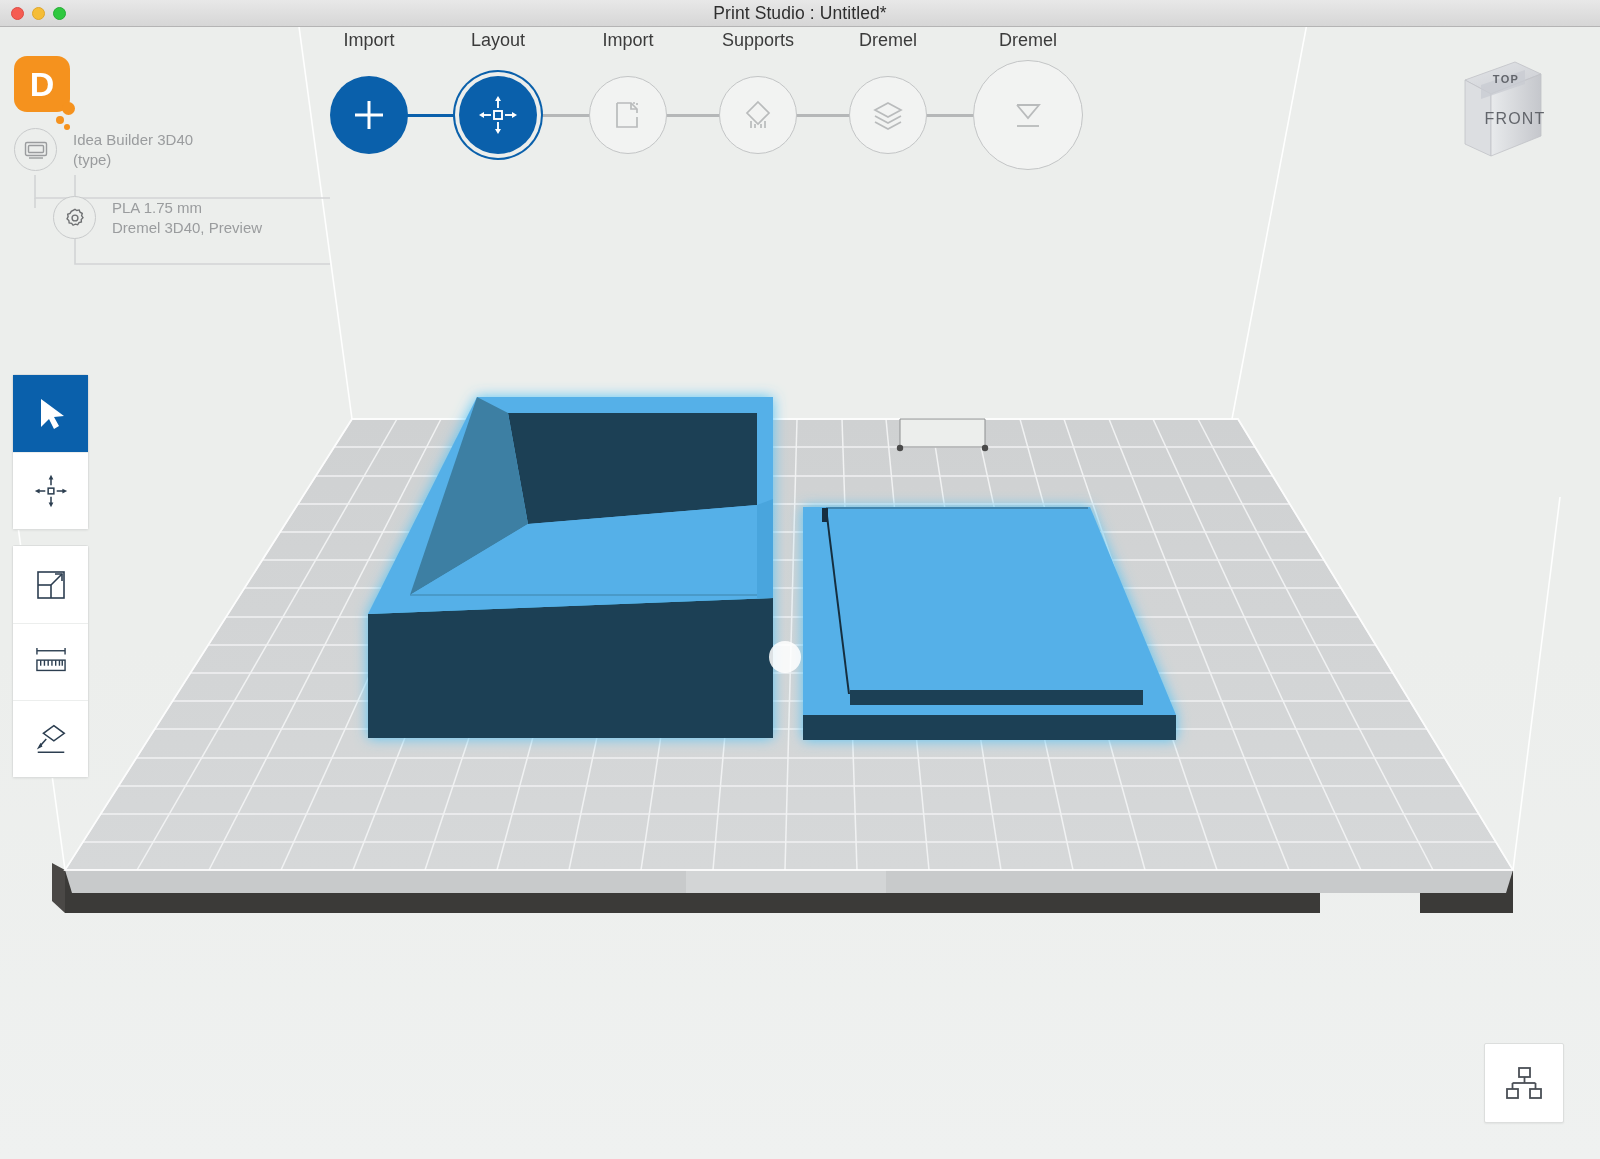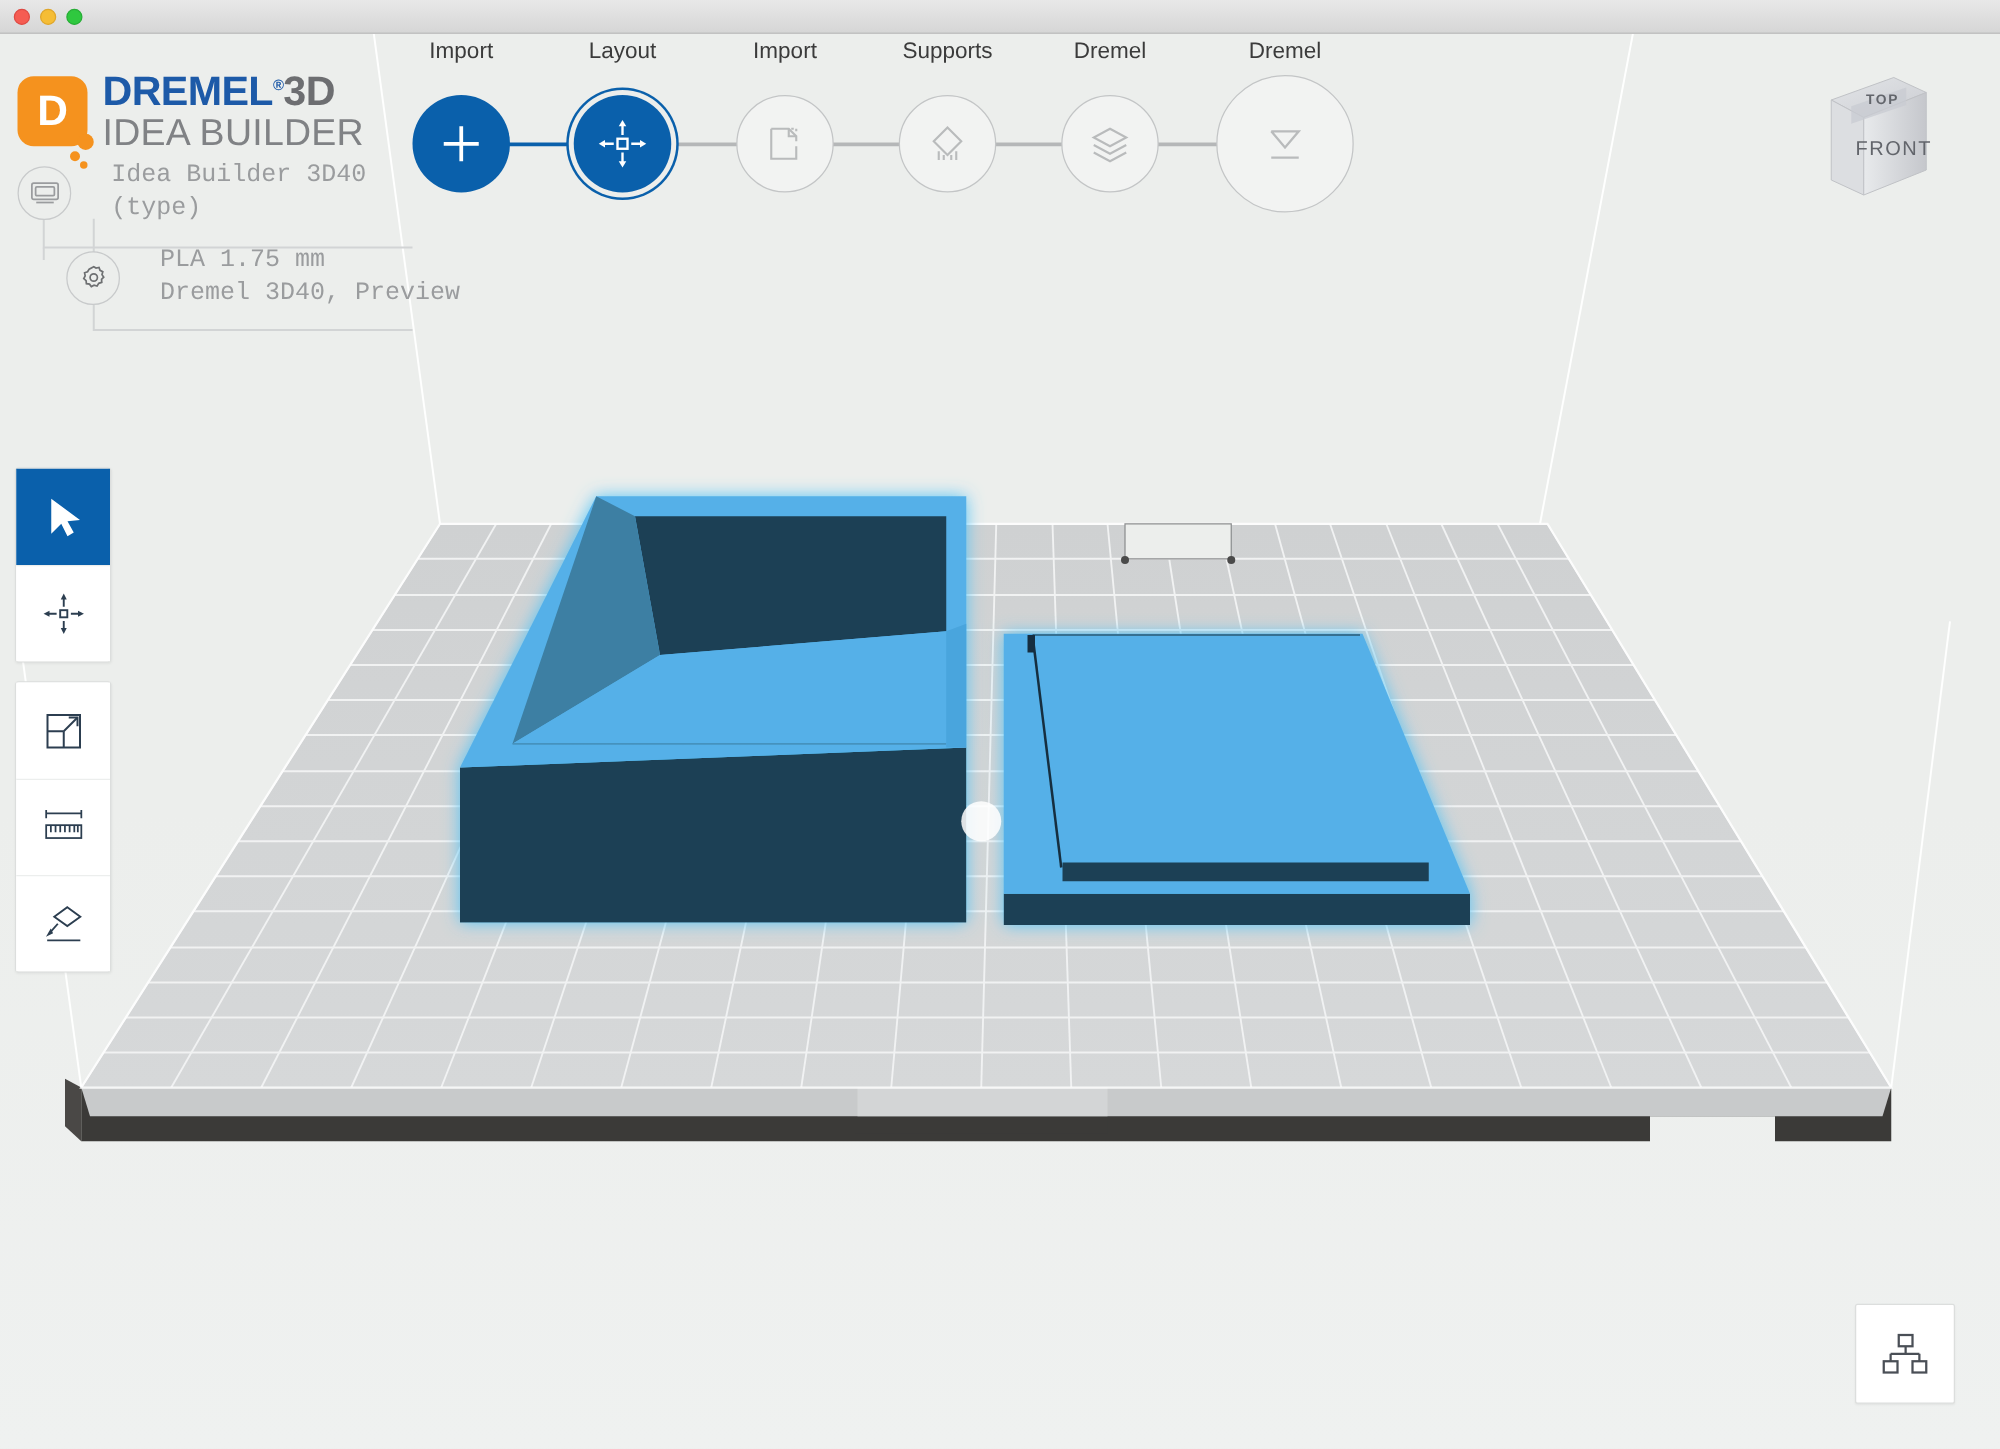--- a/index.html
+++ b/index.html
@@ -61,21 +61,21 @@
   .logo-line1 .threed { color: #6d6e71; }
   .logo-line2 { font-size: 30px; color: #808285; letter-spacing: .2px; margin-top: 3px; white-space: nowrap; }
 
   .tree { position: absolute; left: 0; top: 0; width: 360px; height: 160px; z-index: 25; }
   .tree-node { position: absolute; display: flex; align-items: center; }
   .node-circle {
     width: 43px; height: 43px; border-radius: 50%;
     border: 1px solid #c8cacb; background: #eceeec;
     display: flex; align-items: center; justify-content: center; flex: none;
   }
-  .node-text { margin-left: 32px; font-size: 20px; color: #9a9c9e; line-height: 1.32; font-family: Liberation Mono, monospace; }
+  .node-text { margin-left: 16px; font-size: 15px; color: #9a9c9e; line-height: 1.32; }
 
   
   .workflow { position: absolute; left: 325px; top: 30px; z-index: 30; }
   .wf-labels { position: relative; height: 28px; }
   .wf-label {
     position: absolute; font-size: 18px; color: #3b3b3b; white-space: nowrap;
     transform: translateX(-50%);
   }
   .wf-track { position: relative; height: 100px; margin-top: 8px; }
   .wf-line {
@@ -122,20 +122,21 @@
 <body>
 
 <div id="app">
 
   <div class="titlebar">
     <div class="traffic">
       <div class="tl red"></div>
       <div class="tl yellow"></div>
       <div class="tl green"></div>
     </div>
+    <div class="title-text">Print Studio : Untitled*</div>
   </div>
 
   <div class="viewport">
     <svg class="vp-svg" width="1600" height="1132" viewBox="0 0 1600 1132">
       <defs>
         <linearGradient id="plateTop" x1="0" y1="0" x2="0" y2="1">
           <stop offset="0%" stop-color="#cfd1d2"></stop>
           <stop offset="100%" stop-color="#d6d8d9"></stop>
         </linearGradient>
         <linearGradient id="cubeTop" x1="0" y1="0" x2="1" y2="1">
@@ -261,26 +262,20 @@
   </div>
 
   <div class="logo-block">
     <div class="logo-row">
       <div class="logo-mark">
         <div class="dletter">D</div>
         <div class="logo-dot1"></div>
         <div class="logo-dot2"></div>
         <div class="logo-dot3"></div>
       </div>
-      <div class="logo-words">
-        <div class="logo-line1">
-          <span class="dremel">DREMEL</span><span class="reg">®</span><span class="threed">3D</span>
-        </div>
-        <div class="logo-line2">IDEA BUILDER</div>
-      </div>
     </div>
   </div>
 
   <svg class="tree" width="360" height="280" style="top:125px;left:0;position:absolute;z-index:24">
     <path d="M35 50 L35 73 L330 73" stroke="#d2d4d5" stroke-width="1.6" fill="none"></path>
     <path d="M35 73 L35 83" stroke="#d2d4d5" stroke-width="1.6" fill="none"></path>
     <path d="M75 50 L75 139 L330 139" stroke="#d2d4d5" stroke-width="1.6" fill="none"></path>
   </svg>
 
   <div class="tree-node" style="left:14px; top:128px; z-index:26">

